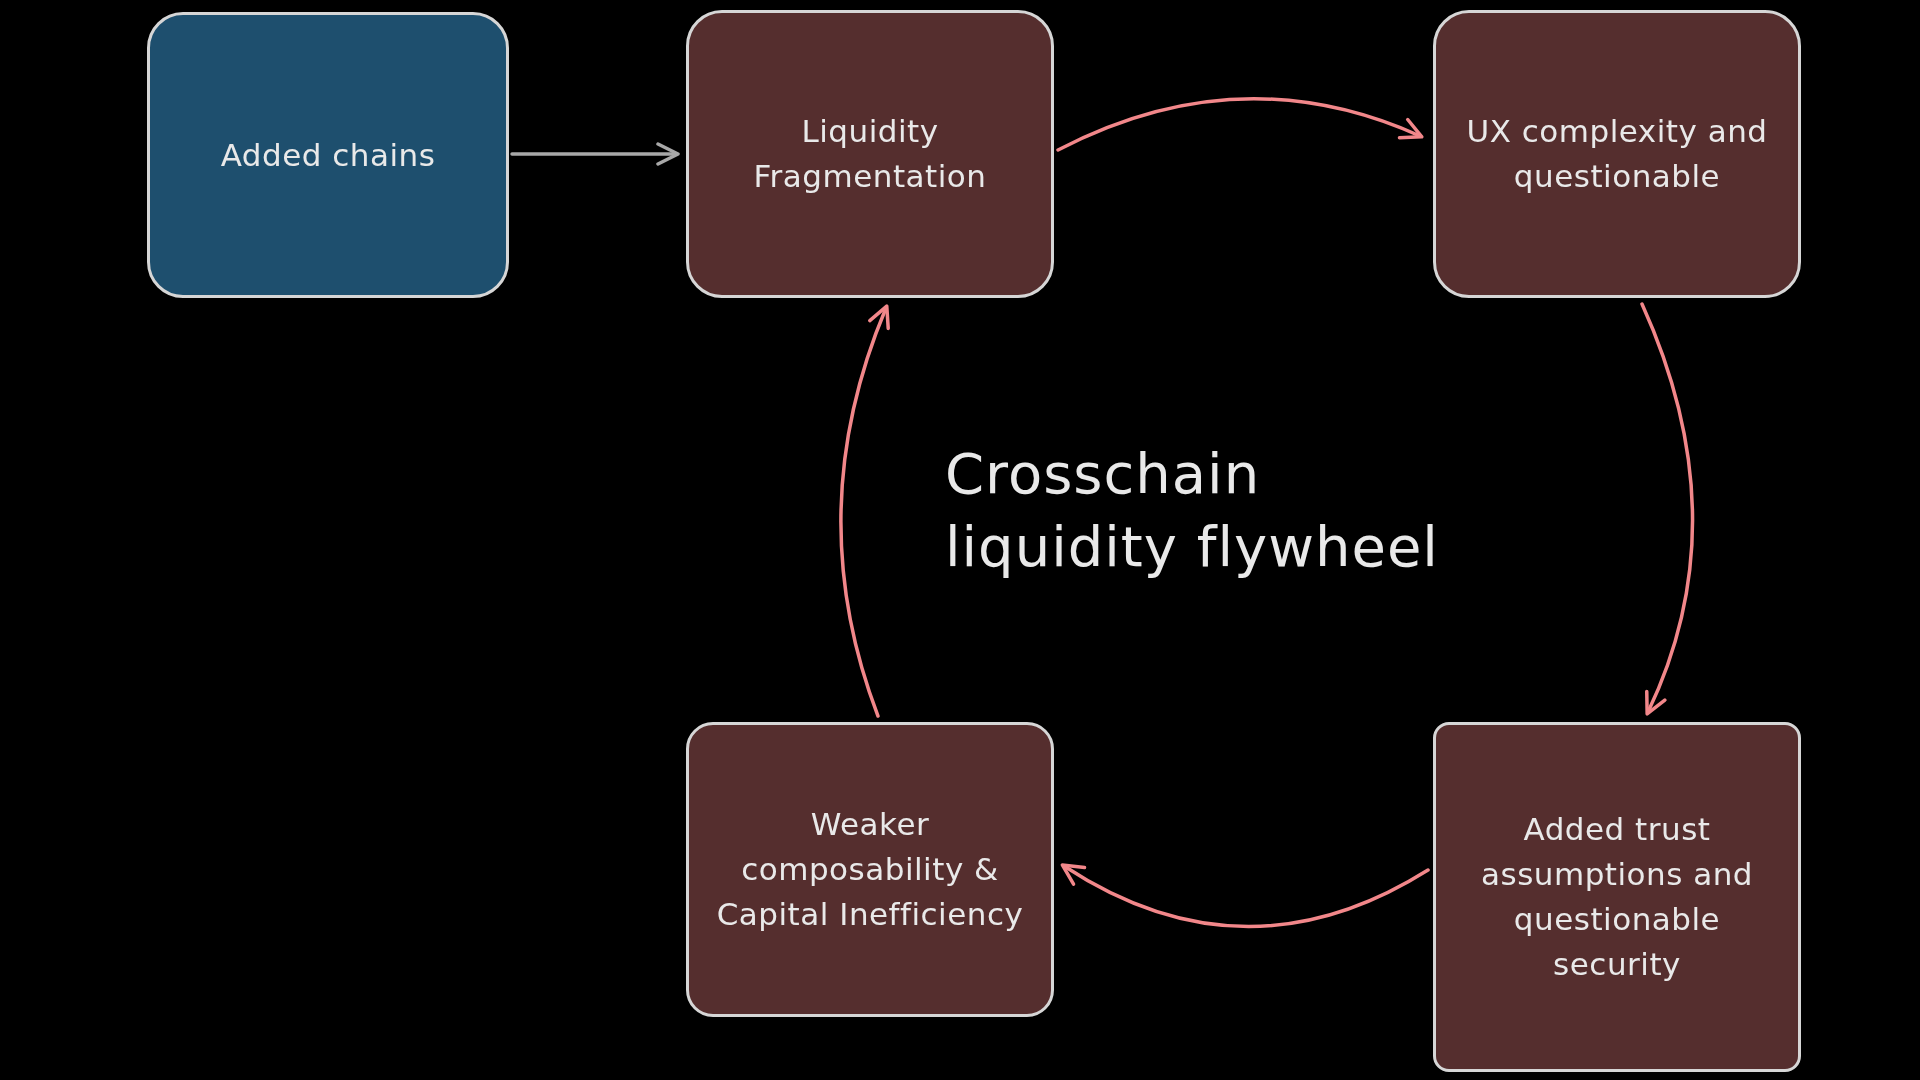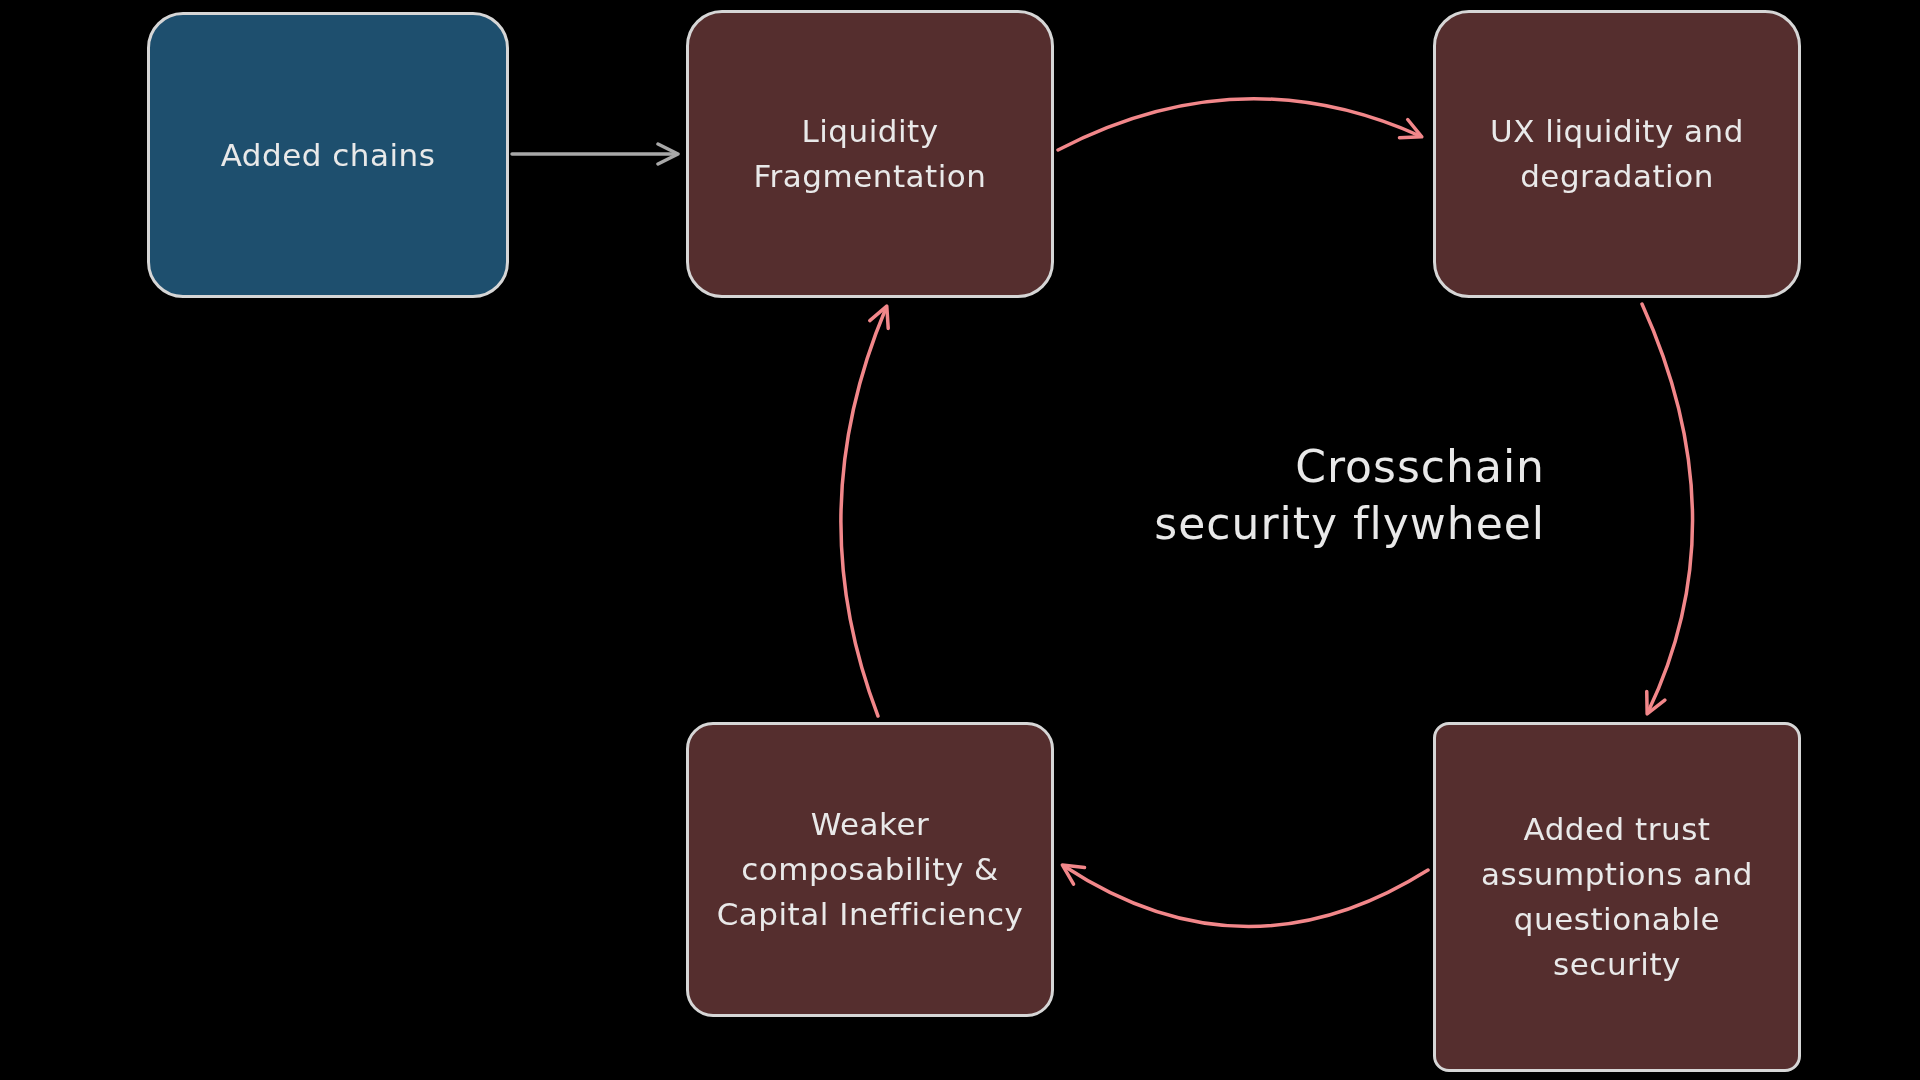--- a/index.html
+++ b/index.html
@@ -43,23 +43,23 @@
   .node-liquidity             { left: 686px;  top: 10px;  width: 368px; height: 288px; }
   .node-ux                    { left: 1433px; top: 10px;  width: 368px; height: 288px; }
   .node-added-trust           { left: 1433px; top: 722px; width: 368px; height: 350px; border-radius: 16px; }
   .node-weaker                { left: 686px;  top: 722px; width: 368px; height: 295px; border-radius: 27px; }
 
   .center-label {
     position: absolute;
     left: 945px;
     top: 438px;
     width: 600px;
-    text-align: right;
+    text-align: left;
     color: var(--text, #e9e9e9);
-    font-size: 44px;
+    font-size: 56px;
     line-height: 1.3;
     letter-spacing: 1px;
     white-space: nowrap;
   }
 </style>
 </head>
 <body>
 
 <div class="canvas">
 
@@ -86,29 +86,29 @@
 
   <div class="node node-blue node-more-chains">
     <span>Added chains</span>
   </div>
 
   <div class="node node-red node-liquidity">
     <span>Liquidity Fragmentation</span>
   </div>
 
   <div class="node node-red node-ux">
-    <span>UX liquidity and degradation</span>
+    <span>UX complexity and questionable</span>
   </div>
 
   <div class="node node-red node-added-trust">
     <span>Added trust assumptions and questionable security</span>
   </div>
 
   <div class="node node-red node-weaker">
     <span>Weaker composability &amp; Capital Inefficiency</span>
   </div>
 
   <div class="center-label">
     <div>Crosschain</div>
-    <div>security flywheel</div>
+    <div>liquidity flywheel</div>
   </div>
 
 </div>
 
 </body></html>

